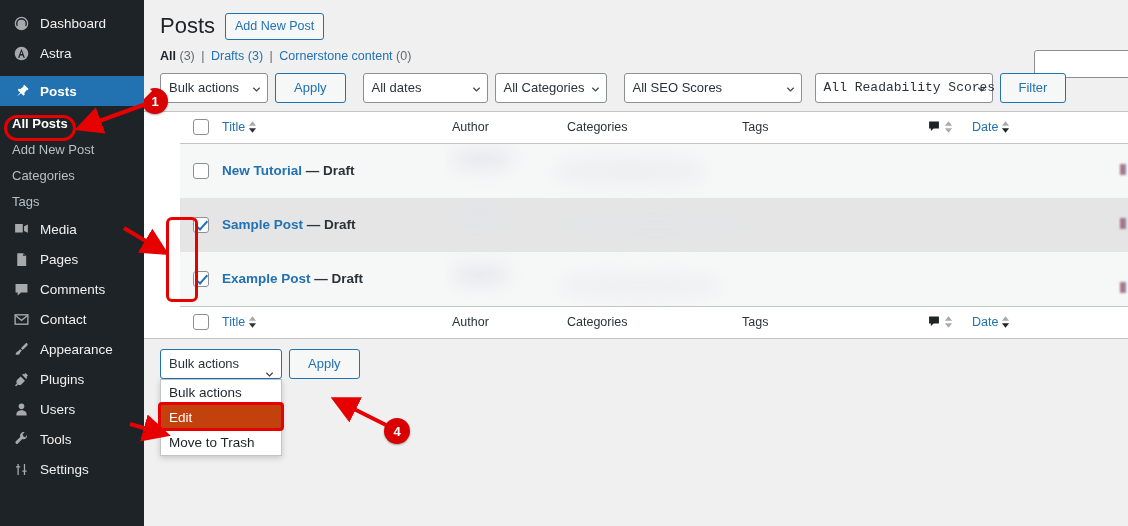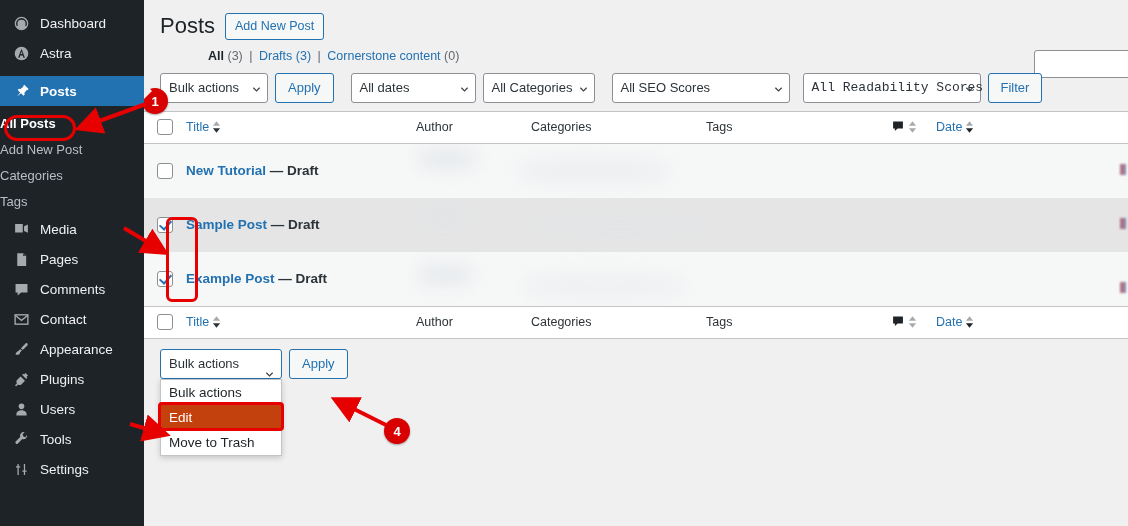--- a/index.html
+++ b/index.html
@@ -49,20 +49,21 @@
     right: -8px; top: 50%;
     margin-top: -8px;
     width: 0; height: 0;
     border-top: 8px solid transparent;
     border-bottom: 8px solid transparent;
     border-left: 8px solid #f0f0f1;
   }
   .sub-item {
     height: 26px;
     display: flex; align-items: center;
+    padding-left: 12px;
     font-size: 13px;
     color: #b8bfc5;
     position: relative;
   }
   .sub-item.sub-active { color: #fff; font-weight: 600; }
 
   
   #allposts-box {
     position: absolute;
     left: 4px; top: 115px;
@@ -101,21 +102,20 @@
     border-radius: 3px;
     font-size: 12.5px;
     padding: 4px 9px;
     line-height: 1.4;
     white-space: nowrap;
   }
   .subsubsub {
     padding: 8px 0 0 16px;
     font-size: 12.5px;
     color: #2271b1;
-    margin-left: 48px;
   }
   .subsubsub .cur { color: #1d2327; font-weight: 600; }
   .subsubsub .cnt { color: #646970; }
   .subsubsub .sep { color: #646970; padding: 0 3px; }
 
   #search-box {
     position: absolute;
     right: -56px; top: 50px;
     width: 150px; height: 28px;
     background: #fff;
@@ -151,37 +151,38 @@
     width: 8px; height: 8px;
   }
   .fake-select .caret svg { display: block; }
   .btn-apply, .btn-filter {
     height: 30px;
     background: #f6f7f7;
     border: 1px solid #2271b1;
     color: #2271b1;
     border-radius: 3px;
     font-size: 13px;
-    padding: 0 12px;
+    padding: 0 18px;
     line-height: 28px;
     display: inline-block;
   }
 
   
   .wp-table {
     width: 984px;
     background: #fff;
     border-top: 1px solid #c3c4c7;
     border-bottom: 1px solid #c3c4c7;
     font-size: 13px;
   }
   .tr {
     display: flex;
     align-items: center;
     position: relative;
+    margin-left: 36px;
   }
   .tr.head, .tr.foot {
     height: 32px;
     background: #fff;
     border-bottom: 1px solid #c3c4c7;
     font-size: 12.5px;
   }
   .tr.foot { border-bottom: none; border-top: 1px solid #c3c4c7; }
   .tr.row { height: 54px; }
   .tr.row.alt { background: #f6f7f7; }

